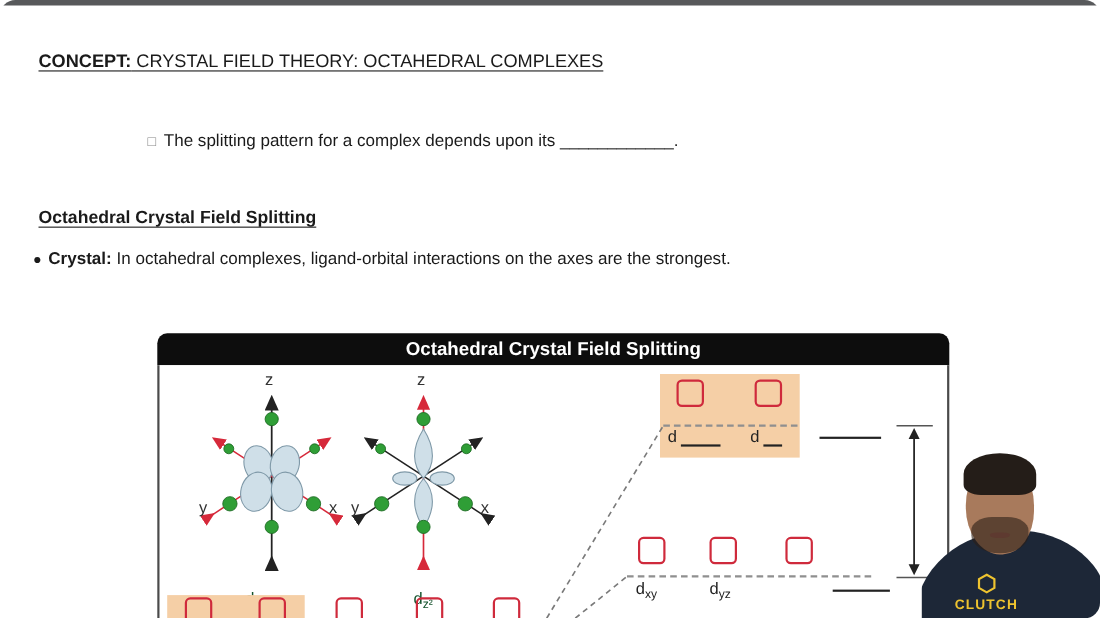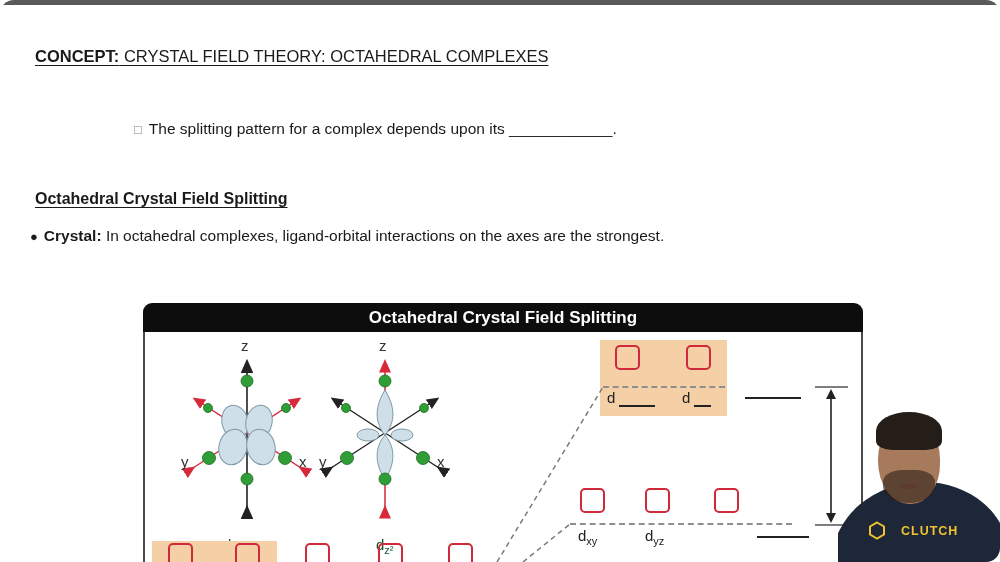--- a/index.html
+++ b/index.html
@@ -37,21 +37,21 @@
   .blank-u{display:inline-block;height:2px;background:#222;vertical-align:-4px;}
   
   .person{left:838px;top:396px;width:162px;height:166px;overflow:hidden;z-index:5;}
   .shirt{position:absolute;left:-6px;bottom:-4px;width:176px;height:84px;background:#1d2737;
          border-radius:52% 48% 0 0 / 95% 85% 0 0;}
   .head{position:absolute;left:40px;top:16px;width:62px;height:92px;}
   .face{position:absolute;left:0;top:6px;width:62px;height:86px;background:#a87a5c;border-radius:48% 48% 46% 50%;}
   .hair{position:absolute;left:-2px;top:0;width:66px;height:38px;background:#241d18;border-radius:50% 50% 24% 24%;}
   .beard{position:absolute;left:5px;top:58px;width:52px;height:33px;background:rgba(44,30,22,0.6);border-radius:38% 38% 52% 52%;}
   .mouth{position:absolute;left:22px;top:72px;width:18px;height:5px;background:#5e3a30;border-radius:40%;}
-  .logo{left:30px;top:125px;display:flex;align-items:center;gap:15px;}
+  .logo{left:30px;top:125px;display:flex;align-items:center;gap:3px;flex-direction:column;}
   .logo-text{color:#eec32f;font-weight:bold;font-size:12.5px;letter-spacing:1px;font-family:"Liberation Sans",sans-serif;}
   svg{display:block;}
 </style>
 </head>
 <body>
 
 <div class="page">
 
   <div class="abs top-bar"></div>
 

